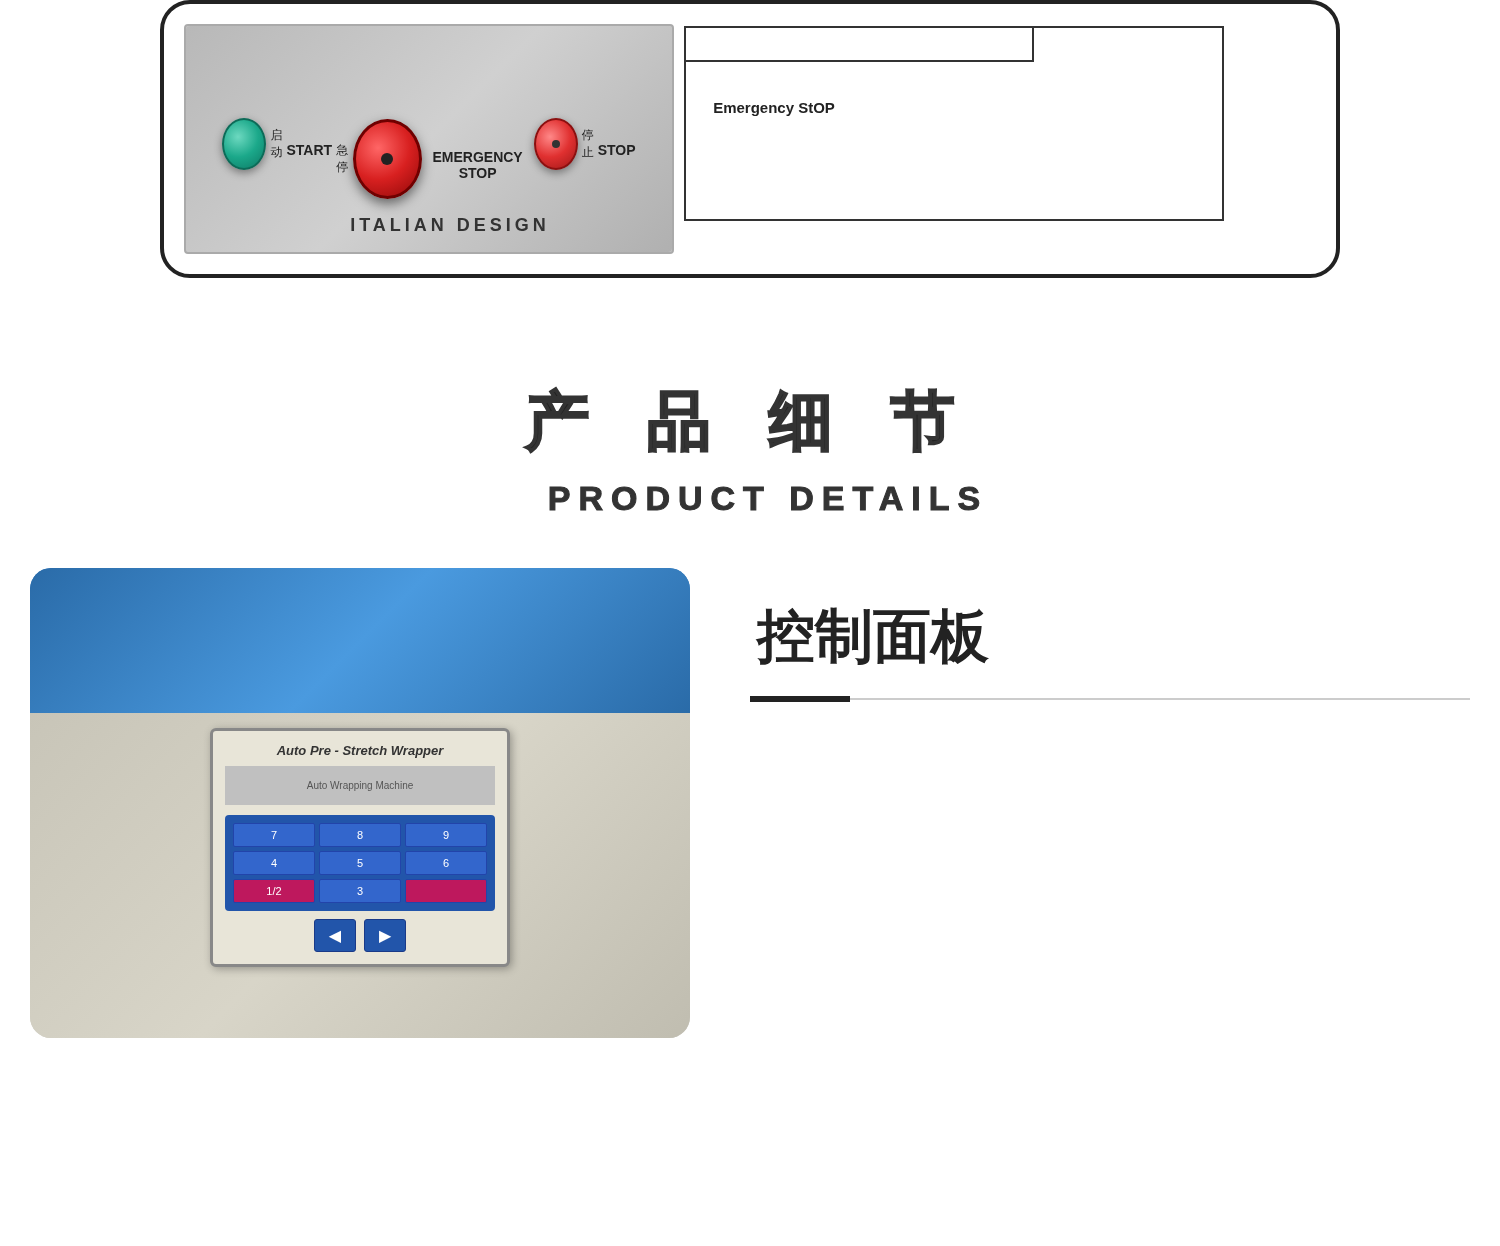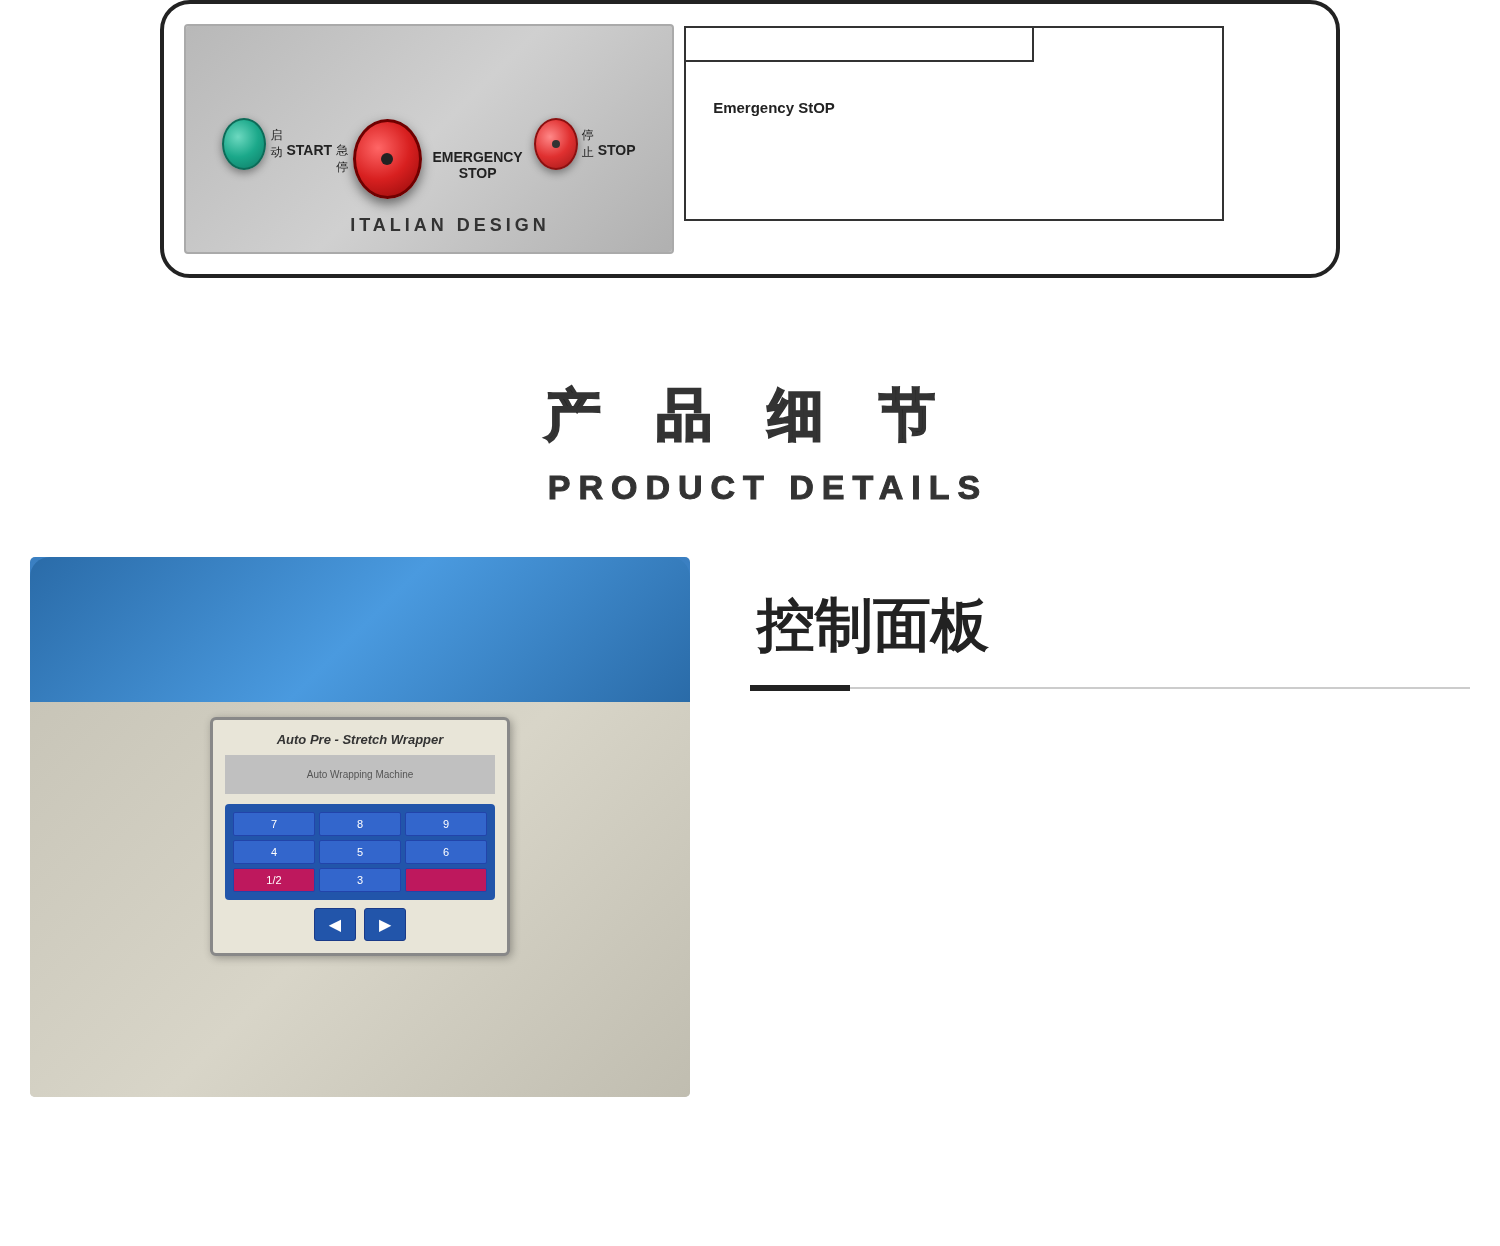--- a/index.html
+++ b/index.html
@@ -155,21 +155,21 @@
       height: 230px;
     }
 
     
     .product-details-section {
       text-align: center;
       padding: 60px 0 50px 0;
     }
 
     .section-title-cn {
-      font-size: 56px;
+      font-size: 64px;
       font-weight: 900;
       color: #222;
       letter-spacing: 20px;
       
       -webkit-text-stroke: 2px #333;
       text-shadow: none;
       font-family: 'SimHei', 'Microsoft YaHei', sans-serif;
     }
 
     .section-title-en {
@@ -188,23 +188,23 @@
     .bottom-section {
       display: flex;
       align-items: flex-start;
       padding: 0 30px;
       gap: 60px;
     }
 
     
     .panel-photo {
       width: 660px;
-      height: 540px;
+      height: 470px;
       background: linear-gradient(180deg, #3a7fc1 0%, #4a90d9 30%, #d0d0c8 30%);
-      border-radius: 5px;
+      border-radius: 21px;
       flex-shrink: 0;
       position: relative;
       overflow: hidden;
     }
 
     
     .cabinet-blue {
       position: absolute;
       top: 0; left: 0; right: 0;
       height: 145px;

